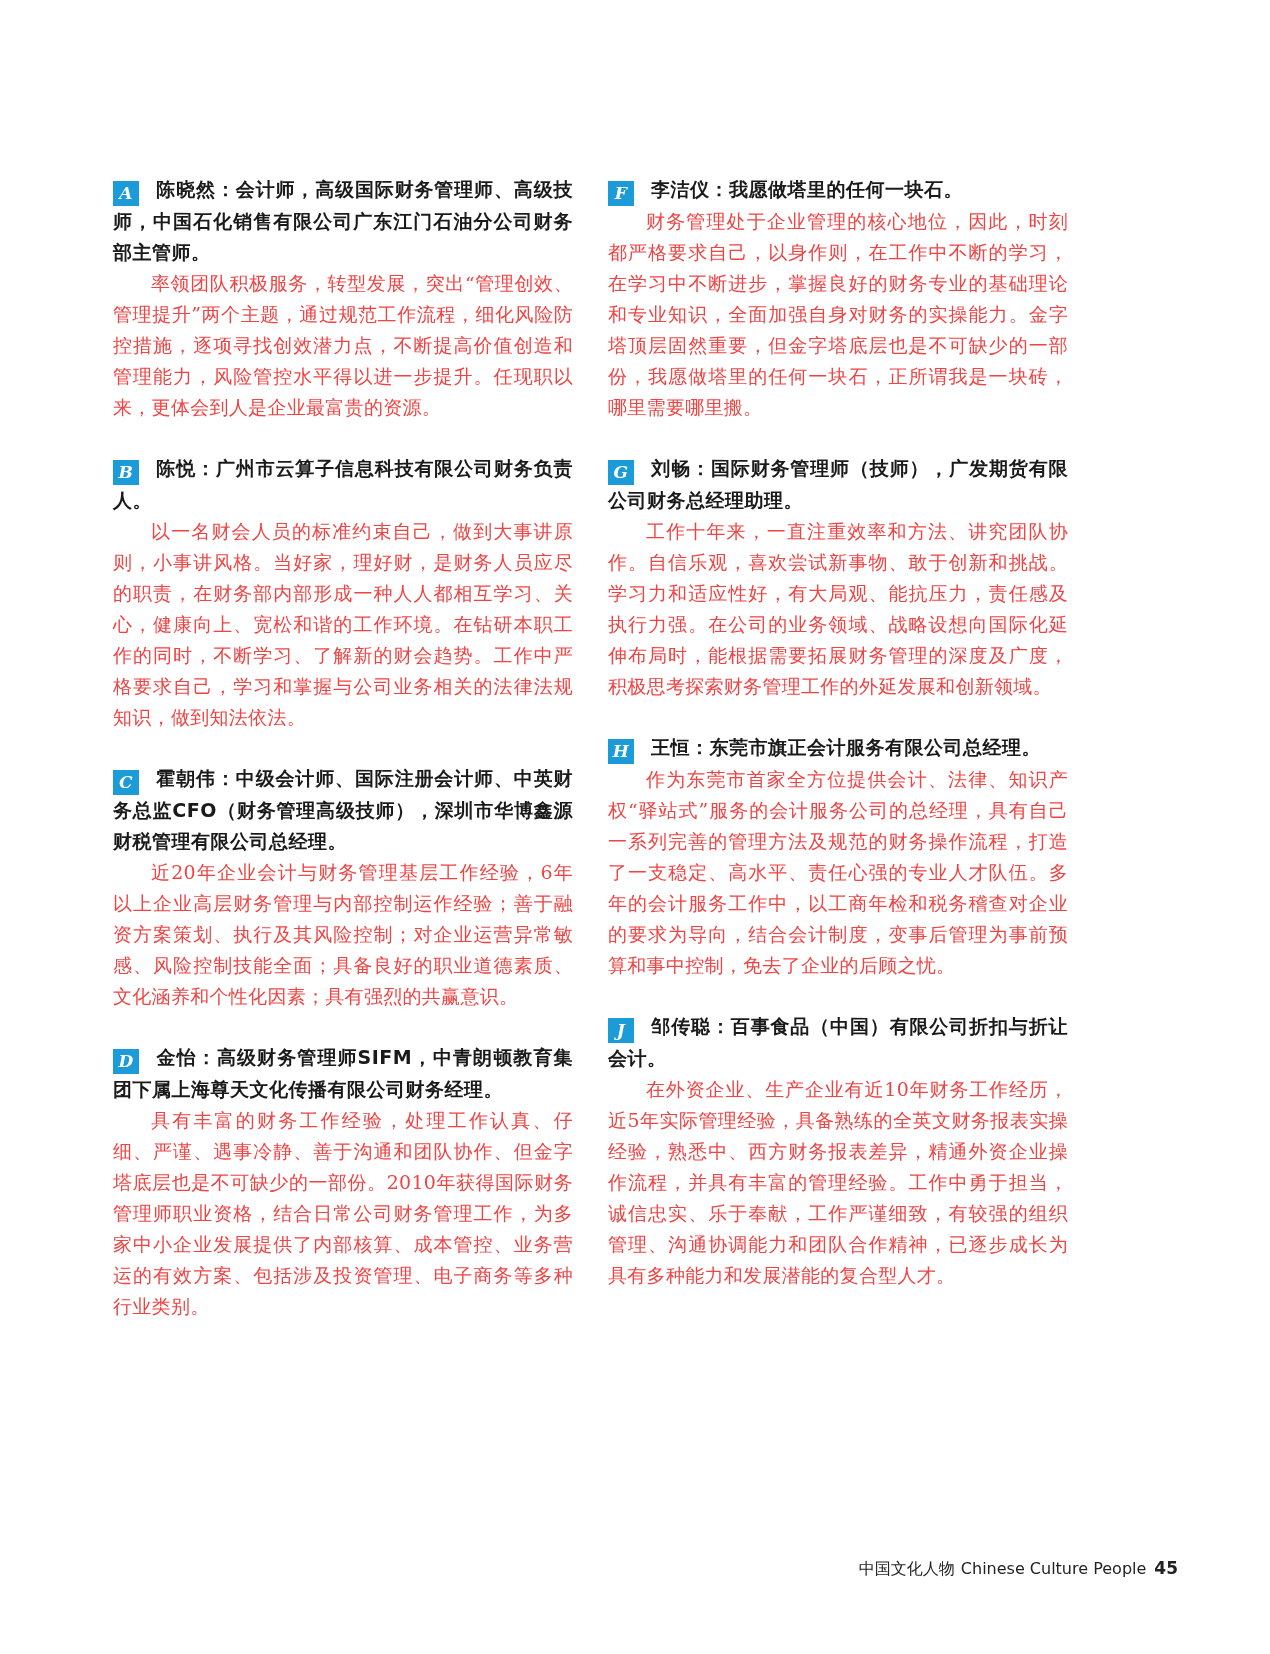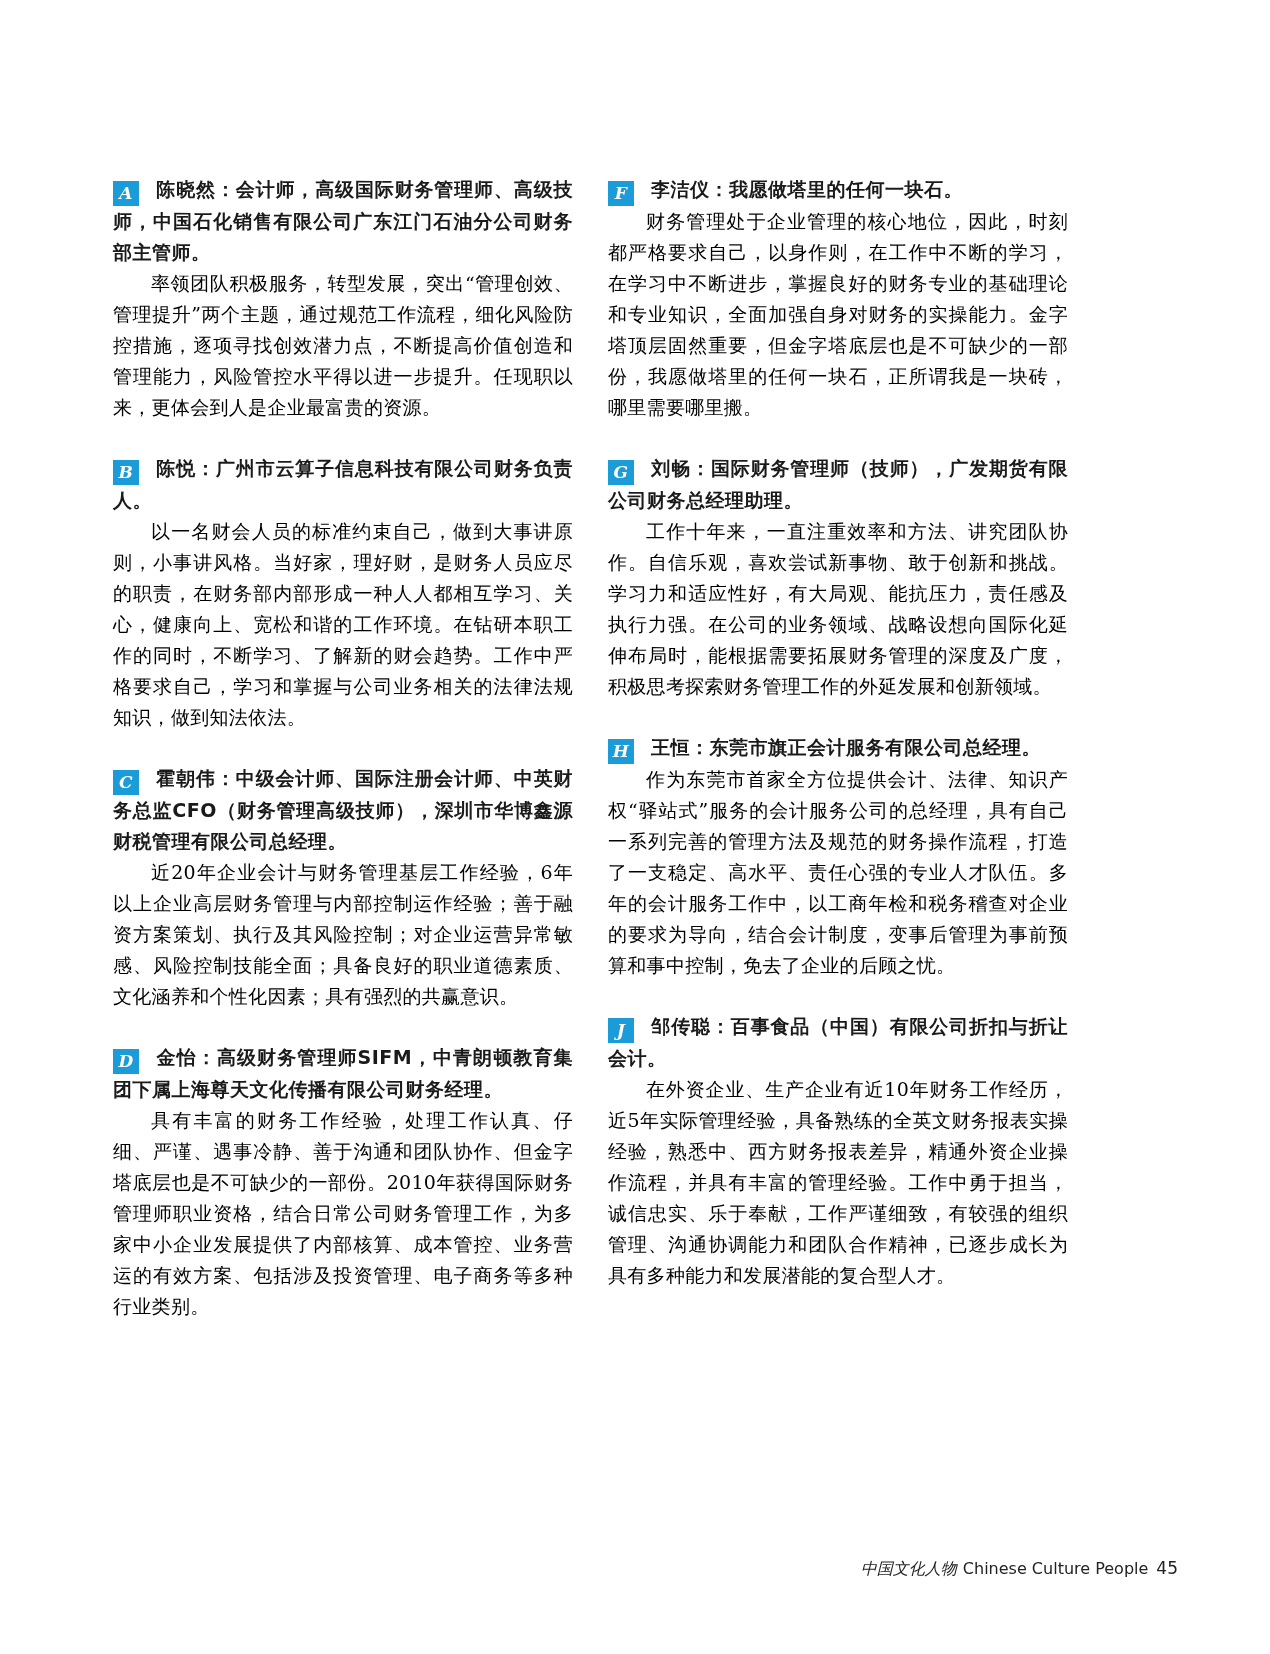--- a/index.html
+++ b/index.html
@@ -56,40 +56,40 @@
     font-size: 17px;
     line-height: 25px;
     text-align: center;
     vertical-align: -3px;
     margin-right: 17px;
   }
   .entry-body {
     margin: 0;
     font-size: 19px;
     line-height: 31px;
-    color: #000000;
+    color: #ef4444;
     text-indent: 2em;
     text-align: justify;
     font-family: "DejaVu Serif", "Liberation Serif", serif;
     letter-spacing: 0.3px;
   }
   .footer {
     position: absolute;
     left: 113px;
     top: 1558px;
     width: 1065px;
     text-align: right;
     font-size: 16px;
     color: #222222;
     font-family: "DejaVu Sans", "Liberation Sans", sans-serif;
   }
-  .footer .journal-cn { margin-right: 6px; font-style: italic; }
+  .footer .journal-cn { margin-right: 6px; }
   .footer .journal-en { margin-right: 8px; }
   .footer .pagenum {
-    font-weight: 400;
+    font-weight: 700;
     font-size: 17px;
   }
 </style>
 </head>
 <body>
 
 <div class="page">
   <div class="content">
 
     <div class="column">

